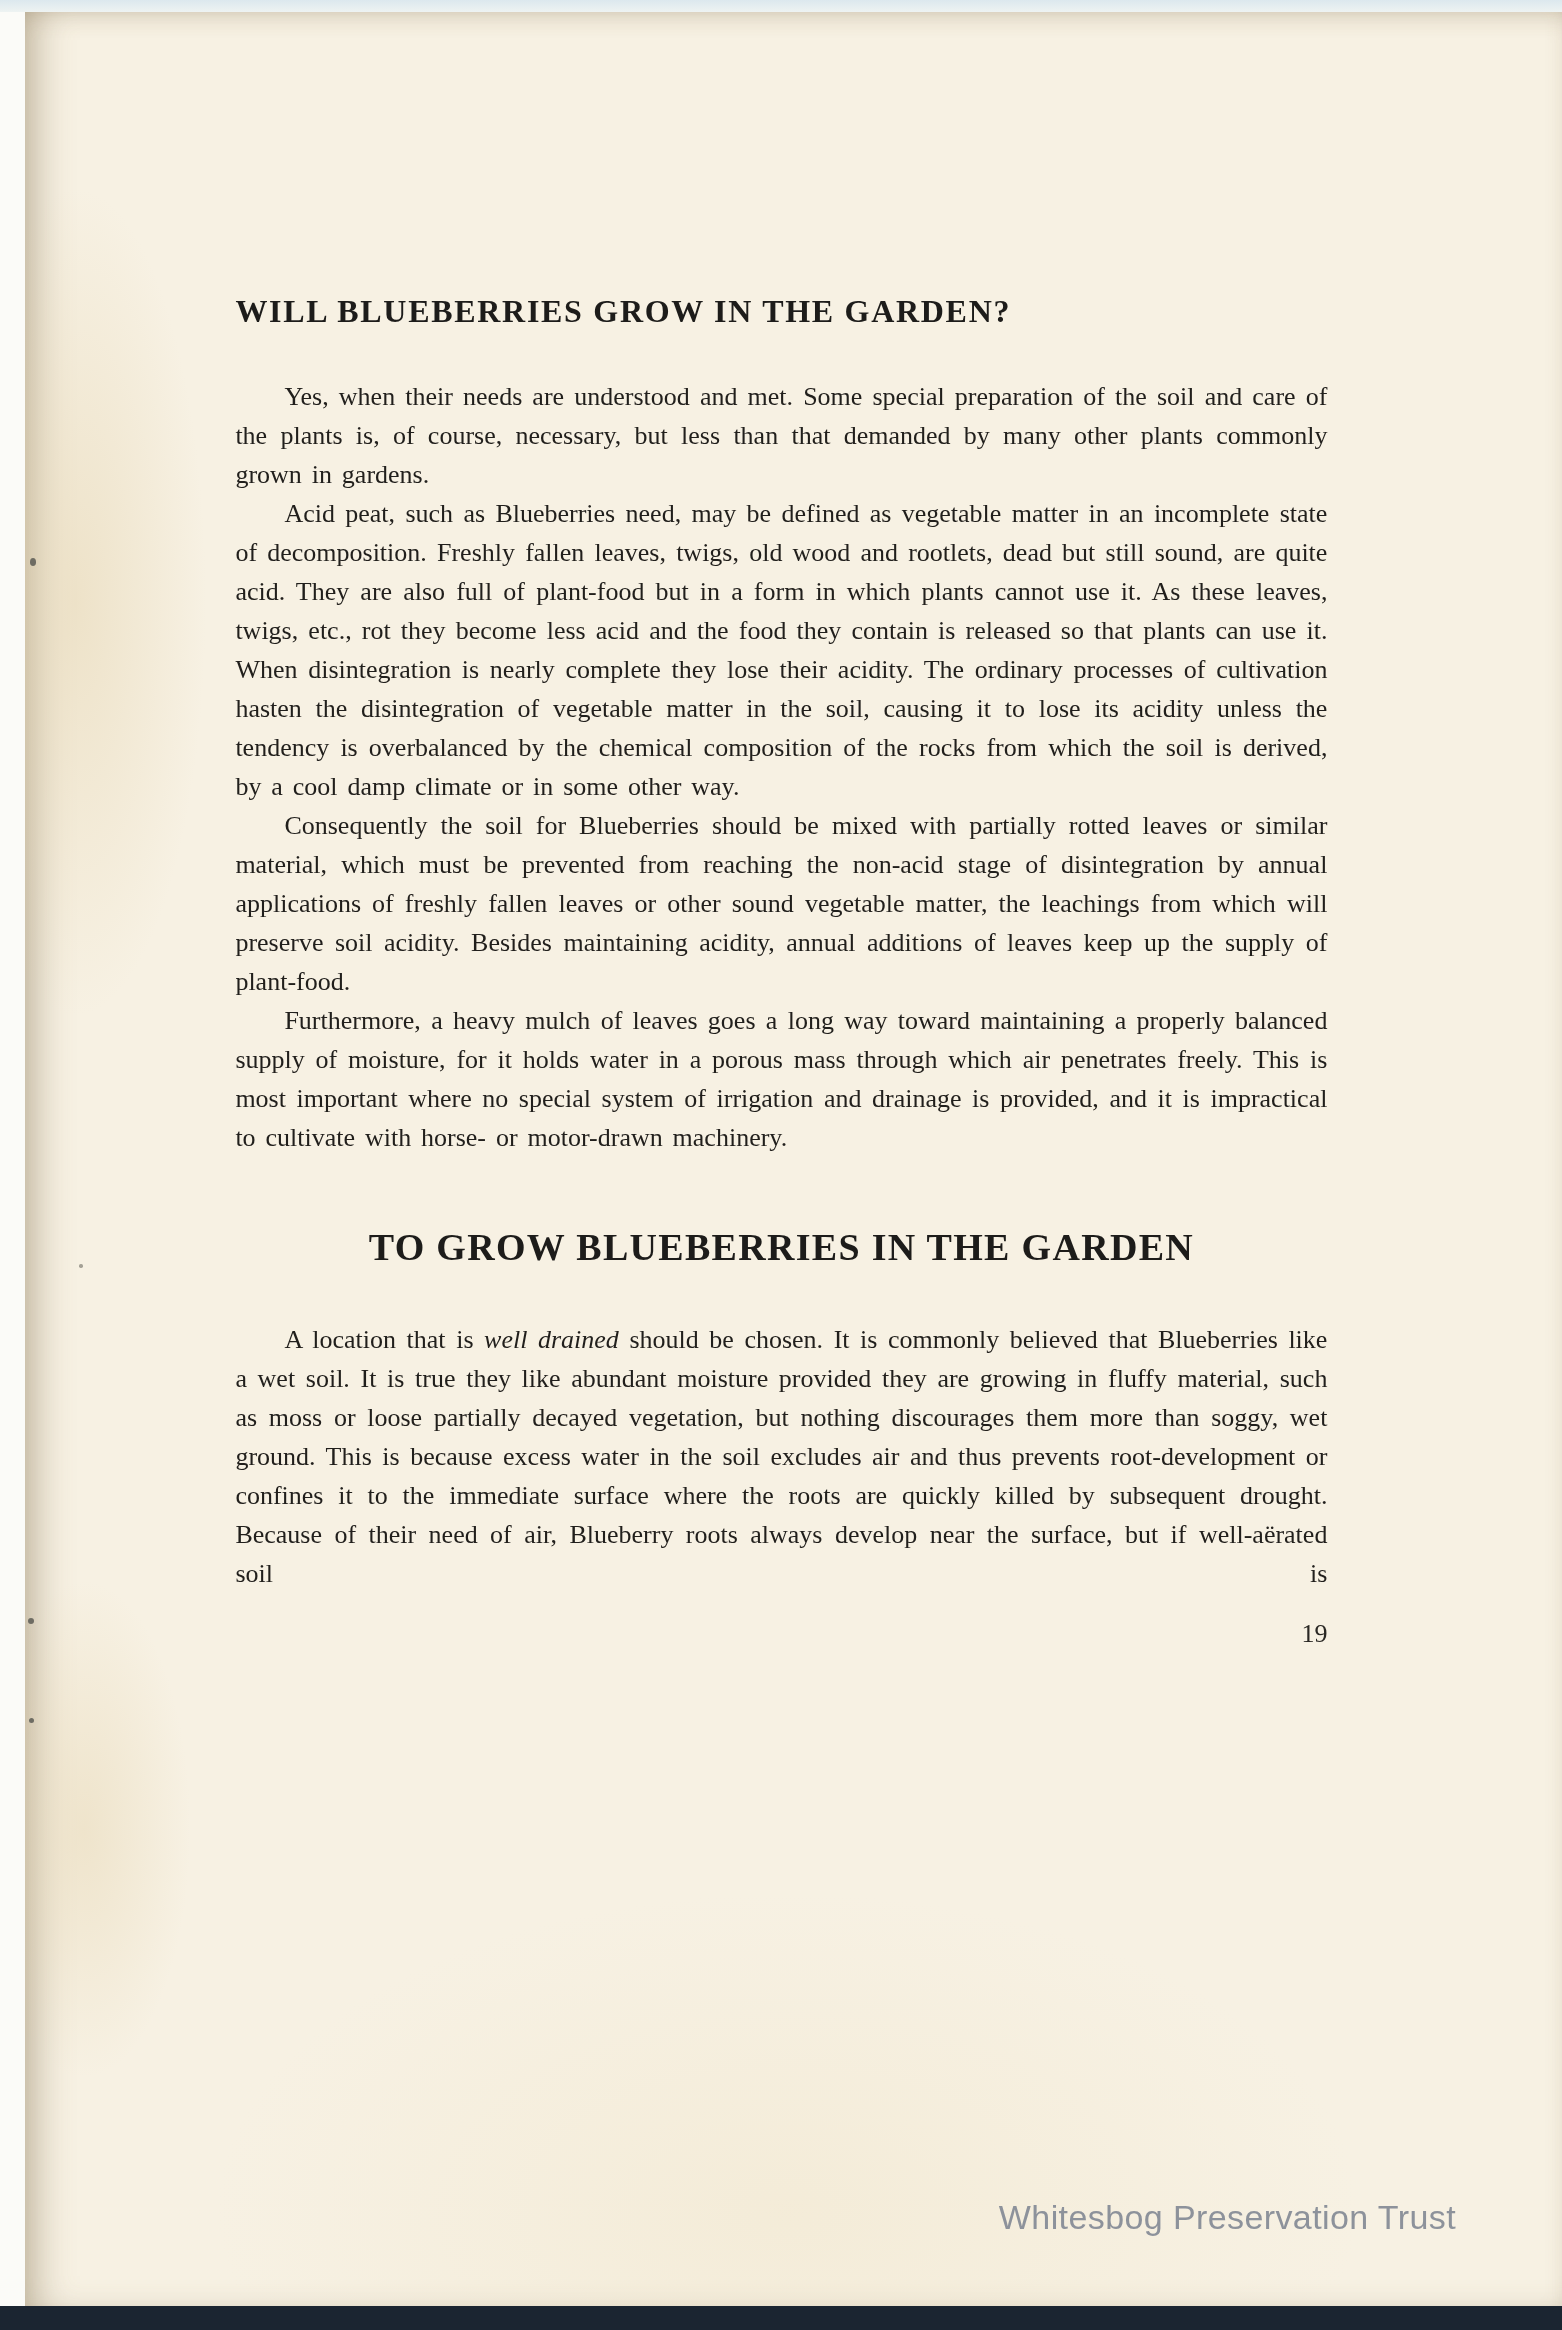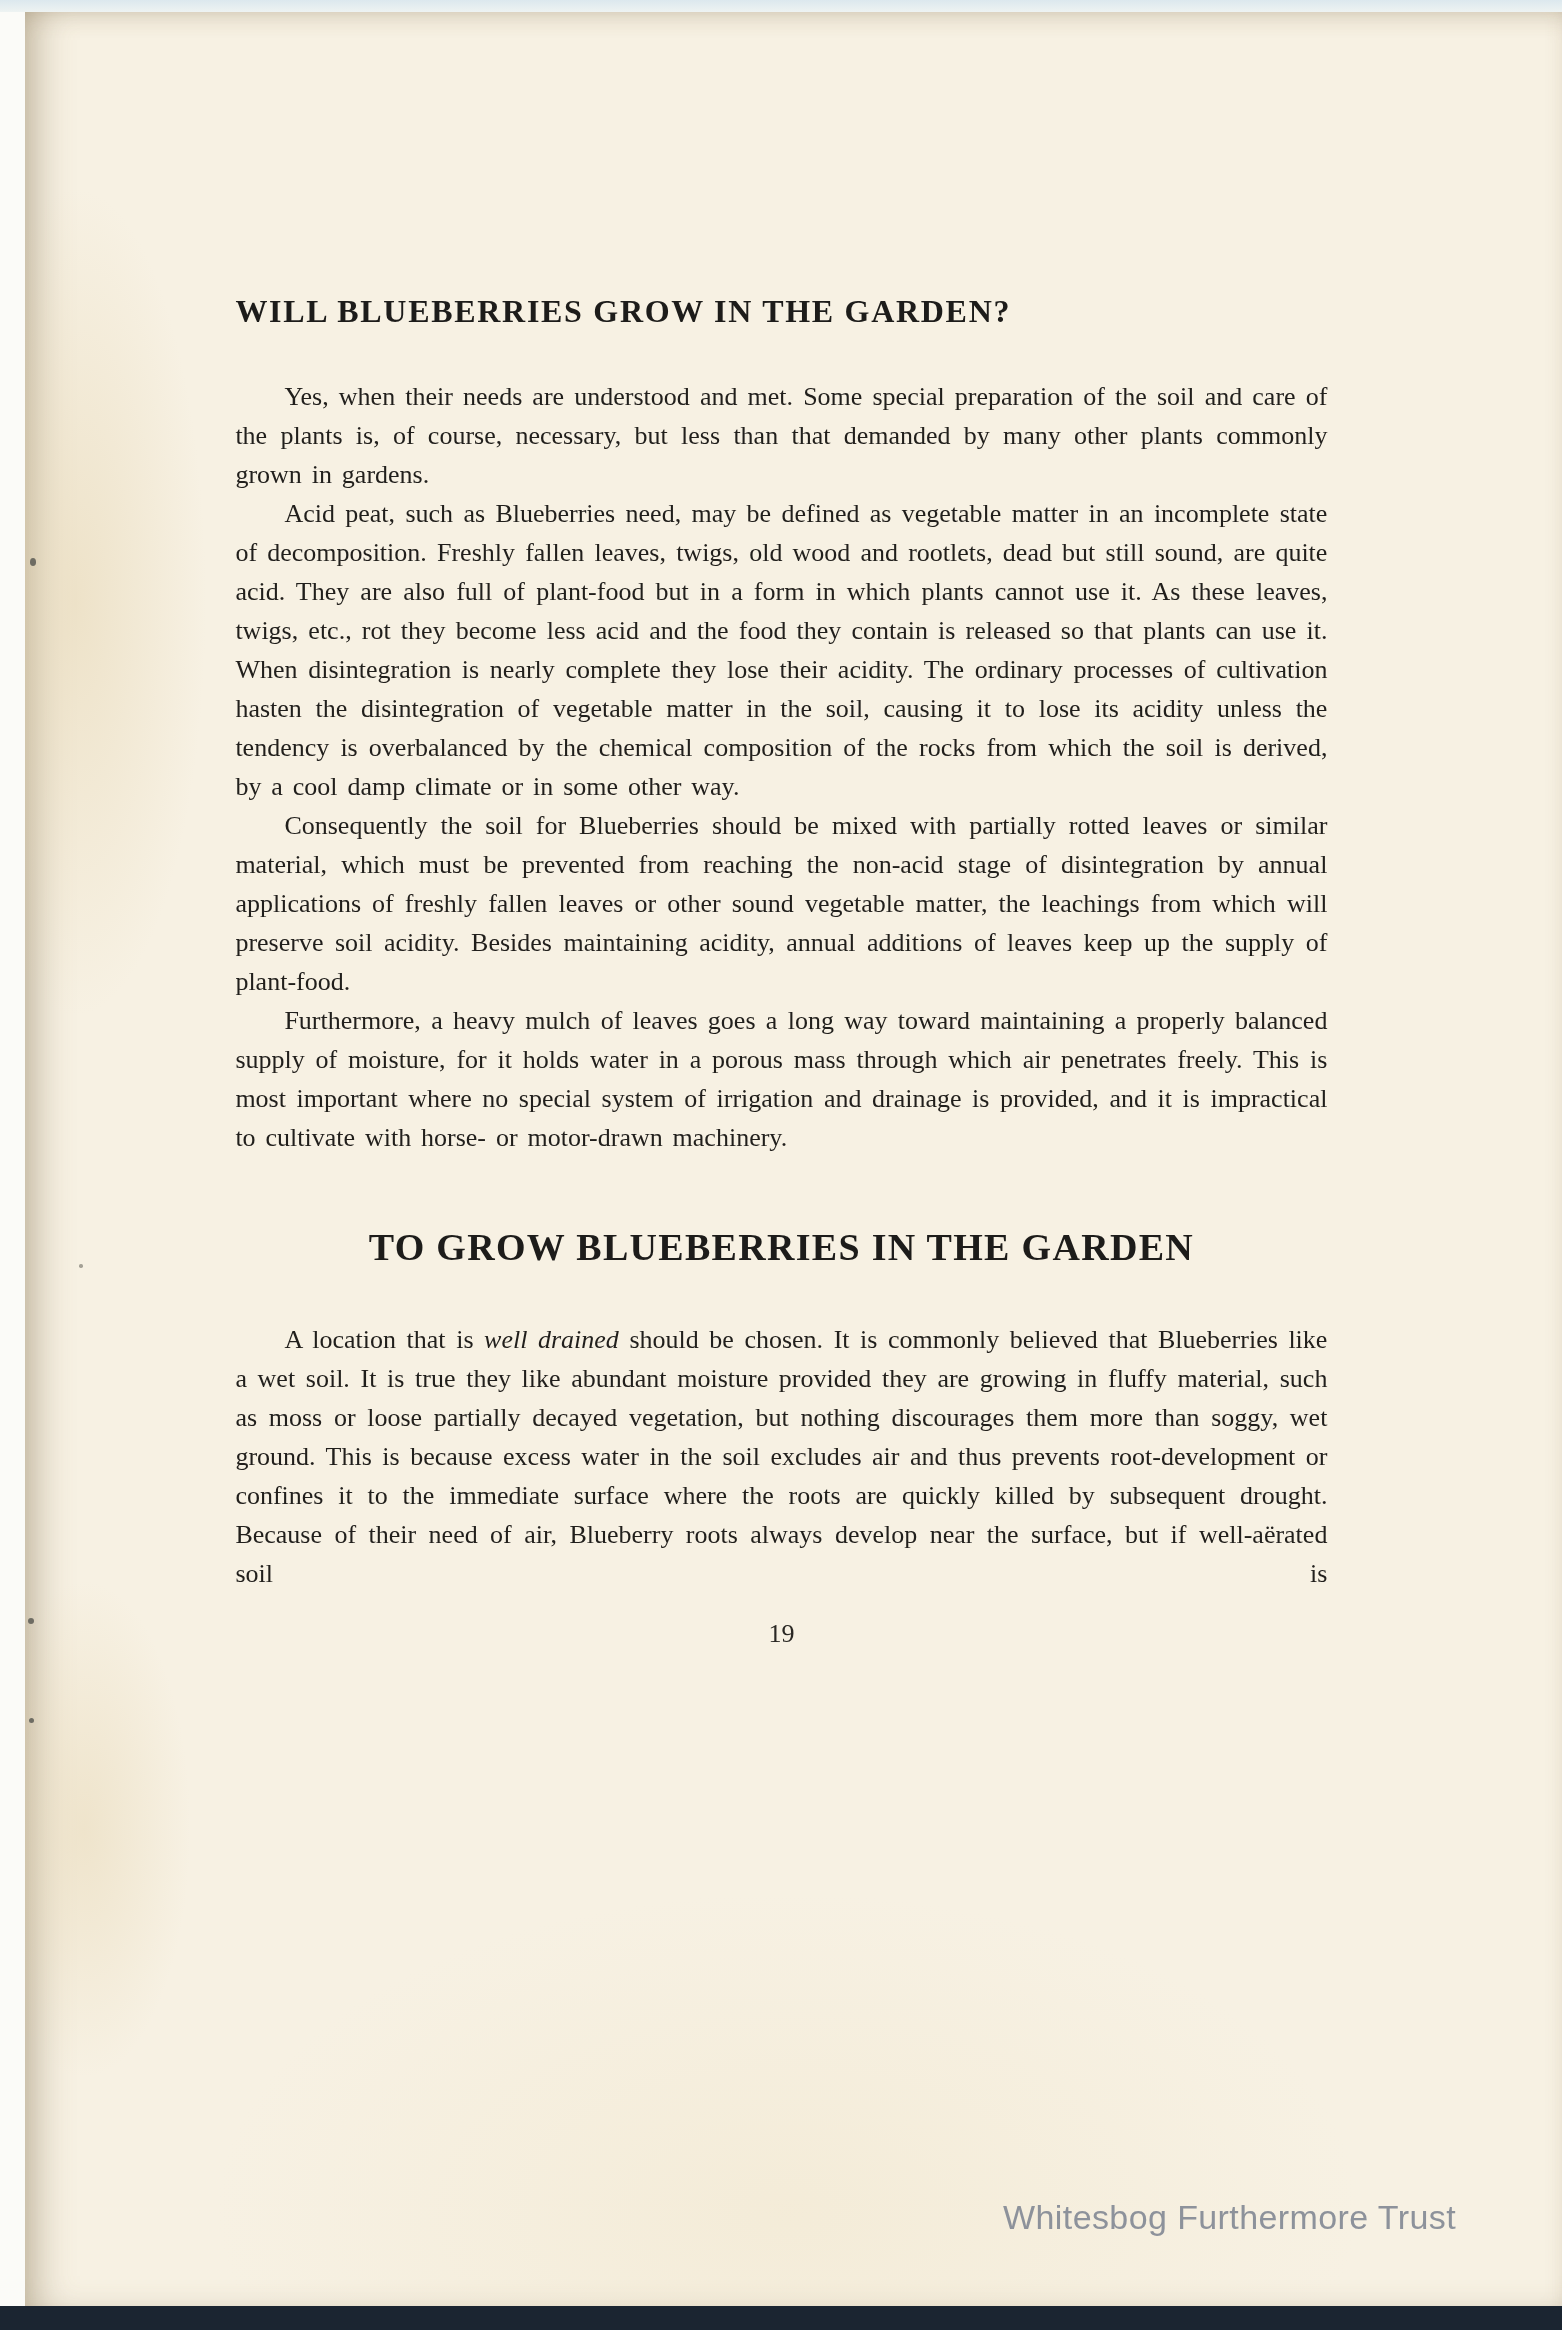--- a/index.html
+++ b/index.html
@@ -92,21 +92,21 @@
   }
   .subtitle {
     font-size: 38px;
     font-weight: bold;
     letter-spacing: 1.3px;
     text-align: center;
     margin: 68px 0 51px 0;
     color: #1d1c1a;
   }
   .page-number {
-    text-align: center;
+    text-align: right;
     font-size: 26px;
     margin-top: 25.4px;
     color: #2a2824;
   }
   .watermark {
     position: absolute;
     right: 107px;
     bottom: 69px;
     font-family: "Liberation Sans", sans-serif;
     font-size: 34px;
@@ -136,17 +136,17 @@
 
     <p class="para">Furthermore, a heavy mulch of leaves goes a long way toward maintaining a properly balanced supply of moisture, for it holds water in a porous mass through which air penetrates freely.  This is most important where no special system of irrigation and drainage is provided, and it is impractical to cultivate with horse- or motor-drawn machinery.</p>
 
     <h2 class="subtitle">TO GROW BLUEBERRIES IN THE GARDEN</h2>
 
     <p class="para justify-last"><span>A location that is </span><em>well drained</em><span> should be chosen.  It is commonly believed that Blueberries like a wet soil.  It is true they like abundant moisture provided they are growing in fluffy material, such as moss or loose partially decayed vegetation, but nothing discourages them more than soggy, wet ground.  This is because excess water in the soil excludes air and thus prevents root-development or confines it to the immediate surface where the roots are quickly killed by subsequent drought.  Because of their need of air, Blueberry roots always develop near the surface, but if well-aërated soil is</span></p>
 
     <div class="page-number">19</div>
   </main>
 
-  <div class="watermark">Whitesbog Furthermore Trust</div>
+  <div class="watermark">Whitesbog Preservation Trust</div>
 </div>
 
 <div class="bottom-edge"></div>
 
 
 </body></html>

